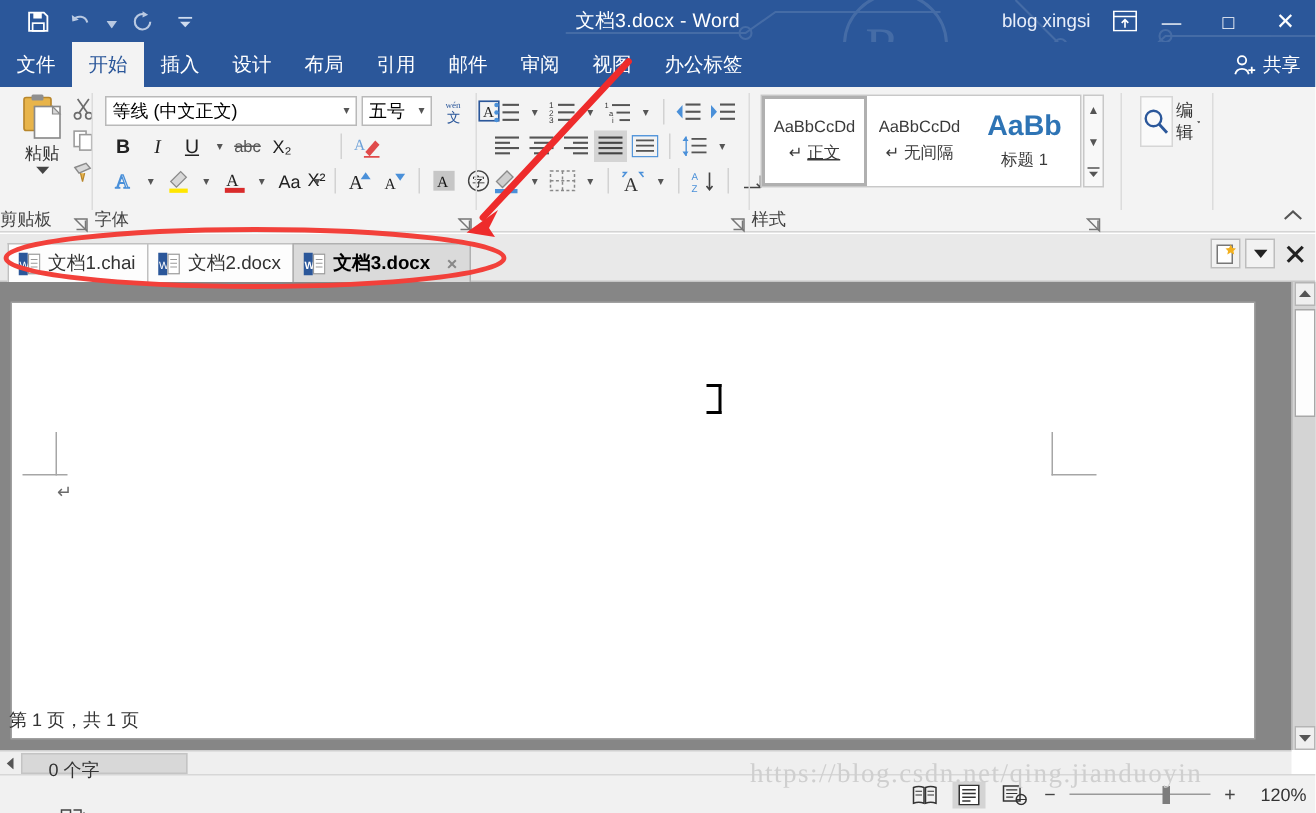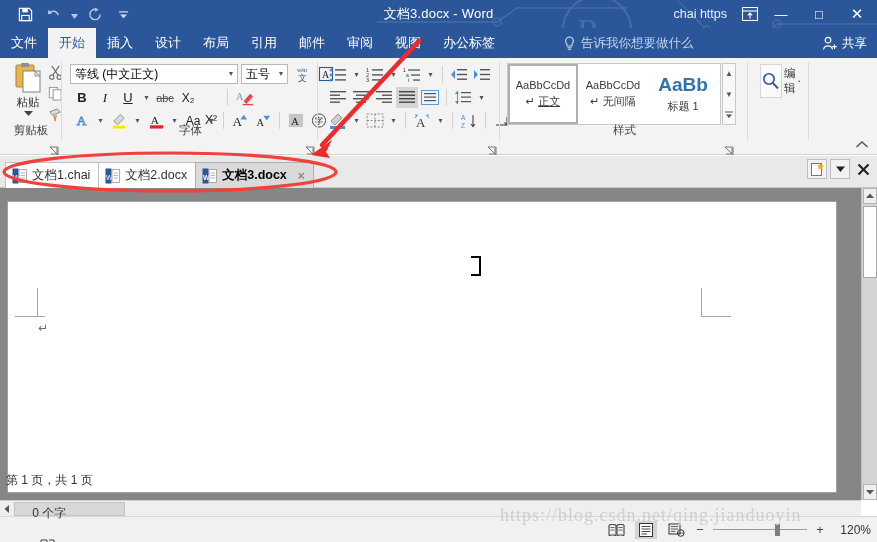--- a/index.html
+++ b/index.html
@@ -63,21 +63,21 @@
     display:flex; align-items:center; gap:4px; font-size:12.5px; color:#fff;
   }
 
   
   .ribbon {
     position:absolute; left:0; top:58px; width:877px; height:97px;
     background:#f3f3f3; border-bottom:1px solid #d4d4d4;
   }
   .grp { position:absolute; top:0; height:97px; }
   .grp-label {
-    position:absolute; bottom:17px; width:100%; text-align:center;
+    position:absolute; bottom:1px; width:100%; text-align:left;
     font-size:11.5px; color:#444;margin-top:20px;
   }
   .grp-sep { position:absolute; top:4px; width:1px; height:78px; background:#dcdcdc; }
   .dlg-launch { position:absolute; bottom:3px; right:3px; width:10px; height:10px; color:#777; }
 
   
   .grp-clip { left:0; width:62px; }
   .clip-paste {
     position:absolute; left:6px; top:4px; width:44px;
     display:flex; flex-direction:column; align-items:center; gap:1px;
@@ -284,21 +284,21 @@
       </div>
       <div class="qat-btn">
         <svg width="11" height="11" viewBox="0 0 12 12">
           <rect x="1" y="2.5" width="10" height="1.3" fill="#cfdcef"></rect>
           <path d="M2.2 6 L9.8 6 L6 10 Z" fill="#cfdcef"></path>
         </svg>
       </div>
     </div>
 
     <div class="title-text">文档3.docx  -  Word</div>
-    <div class="tb-user">chai https</div>
+    <div class="tb-user">blog xingsi</div>
 
     <div class="tb-ribbonopt">
       <svg width="16" height="14" viewBox="0 0 16 14">
         <rect x="0.5" y="0.5" width="15" height="13" fill="none" stroke="#fff" stroke-width="1.1"></rect>
         <line x1="0.5" y1="4" x2="15.5" y2="4" stroke="#fff" stroke-width="1.1"></line>
         <path d="M8 11.5 L8 6.3 M5.8 8.3 L8 6.1 L10.2 8.3" stroke="#fff" stroke-width="1.1" fill="none"></path>
       </svg>
     </div>
 
     <div class="win-ctrl win-min">
@@ -319,28 +319,20 @@
       <div class="rt-item">插入</div>
       <div class="rt-item">设计</div>
       <div class="rt-item">布局</div>
       <div class="rt-item">引用</div>
       <div class="rt-item">邮件</div>
       <div class="rt-item">审阅</div>
       <div class="rt-item">视图</div>
       <div class="rt-item">办公标签</div>
     </div>
 
-    <div class="rt-tellme">
-      <svg width="13" height="15" viewBox="0 0 13 15">
-        <path d="M6.5 1 A4 4 0 0 1 9 8 L9 10 L4 10 L4 8 A4 4 0 0 1 6.5 1 Z" fill="none" stroke="#c7d4ea" stroke-width="1.1"></path>
-        <line x1="4.4" y1="11.8" x2="8.6" y2="11.8" stroke="#c7d4ea" stroke-width="1.1"></line>
-        <line x1="5.2" y1="13.5" x2="7.8" y2="13.5" stroke="#c7d4ea" stroke-width="1.1"></line>
-      </svg>
-      <span>告诉我你想要做什么</span>
-    </div>
 
     <div class="rt-share">
       <svg width="16" height="15" viewBox="0 0 16 15">
         <circle cx="6" cy="4.2" r="2.8" fill="none" stroke="#fff" stroke-width="1.2"></circle>
         <path d="M1.5 13.5 A4.6 4.6 0 0 1 10.5 13.5" fill="none" stroke="#fff" stroke-width="1.2"></path>
         <path d="M12.5 8.5 L12.5 13 M10.2 10.7 L14.8 10.7" stroke="#fff" stroke-width="1.2"></path>
       </svg>
       <span>共享</span>
     </div>
   </div>

